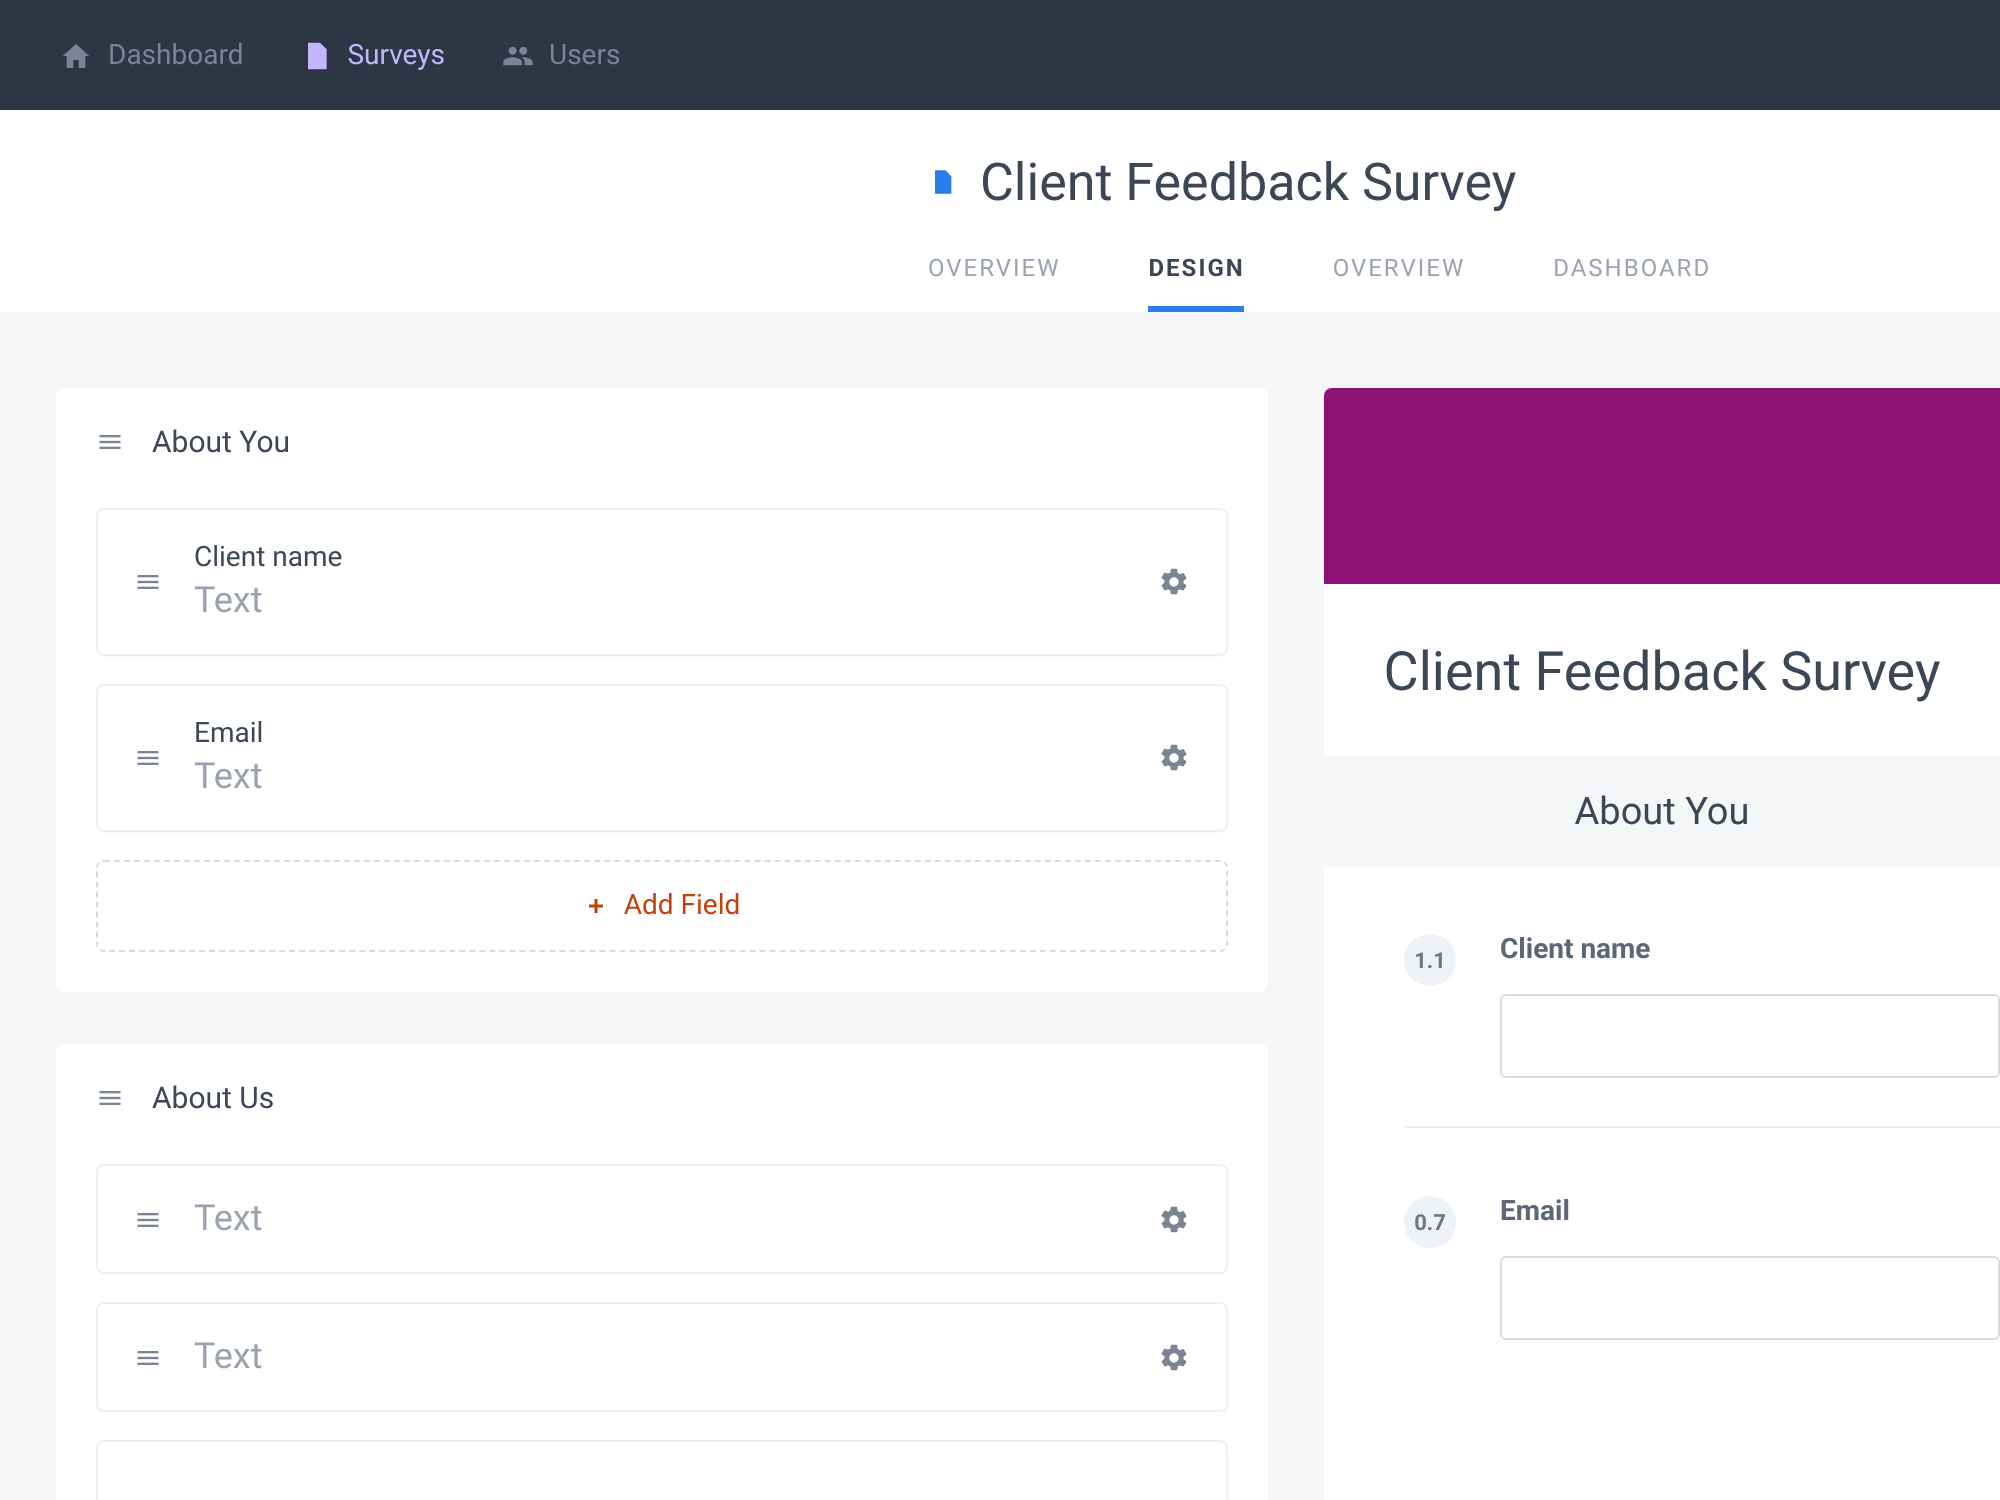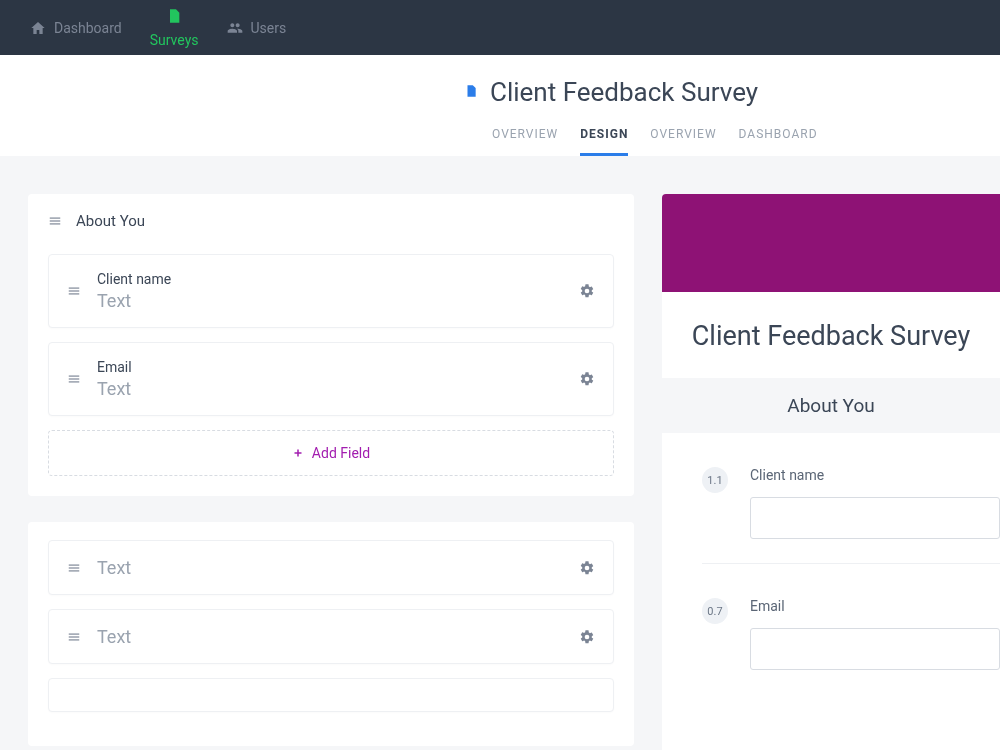--- a/index.html
+++ b/index.html
@@ -21,21 +21,21 @@
     gap: 28px;
   }
   .topnav-item {
     display: flex;
     align-items: center;
     gap: 8px;
     color: #7b8494;
     font-size: 14px;
     cursor: pointer;
   }
-  .topnav-item.active { color: #22c55e; flex-direction: column; }
+  .topnav-item.active { color: #c4b5fd; }
   .topnav-icon { width: 16px; height: 16px; display: inline-flex; }
   
   .header-section {
     background: #ffffff;
     padding: 22px 0 0 0;
   }
   .survey-title-row {
     display: flex;
     align-items: center;
     justify-content: center;
@@ -48,23 +48,22 @@
     width: 14px; height: 18px;
     color: #2b7de9;
   }
   .survey-title {
     font-size: 26px;
     font-weight: 400;
     color: #3b4656;
   }
   .tabs-row {
     display: flex;
-    gap: 22px;
+    gap: 44px;
     padding-left: 464px;
-    margin-left: 28px;
   }
   .tab {
     font-size: 12px;
     letter-spacing: 1px;
     color: #9aa3af;
     padding-bottom: 12px;
     cursor: pointer;
   }
   .tab.active {
     color: #3b4656;
@@ -126,21 +125,21 @@
     color: #7b8494;
     width: 16px; height: 16px;
     cursor: pointer;
     display: inline-flex;
   }
   .add-field {
     border: 1px dashed #d8dce2;
     border-radius: 4px;
     text-align: center;
     padding: 14px 0;
-    color: #a21caf;
+    color: #c2410c;
     font-size: 14px;
     cursor: pointer;
     display: flex;
     align-items: center;
     justify-content: center;
     gap: 8px;
   }
   .plus-icon { width: 12px; height: 12px; display: inline-flex; }
   
   .right-col {
@@ -164,20 +163,21 @@
   .preview-section-title {
     background: #f5f6f8;
     text-align: center;
     font-size: 19px;
     color: #3b4656;
     padding: 16px 0;
     white-space: nowrap;
   }
   .preview-question {
     padding: 34px 0 24px 40px;
+    font-weight: bold;
   }
   .q-row {
     display: flex;
     align-items: flex-start;
     gap: 22px;
   }
   .q-num {
     background: #eef1f5;
     color: #6b7686;
     font-size: 11px;
@@ -310,20 +310,30 @@
           <svg viewBox="0 0 24 24" fill="none" stroke="currentColor" stroke-width="3">
               <line x1="12" y1="5" x2="12" y2="19"></line>
               <line x1="5" y1="12" x2="19" y2="12"></line>
             </svg>
         </span>
         <span>Add Field</span>
       </div>
     </div>
 
     <div class="section-card">
+      <div class="section-header">
+        <span class="drag-handle">
+          <svg viewBox="0 0 24 24" fill="none" stroke="currentColor" stroke-width="2">
+              <line x1="3" y1="7" x2="21" y2="7"></line>
+              <line x1="3" y1="12" x2="21" y2="12"></line>
+              <line x1="3" y1="17" x2="21" y2="17"></line>
+            </svg>
+        </span>
+        <span class="section-title">About Us</span>
+      </div>
 
       <div class="field-row">
         <span class="drag-handle">
           <svg viewBox="0 0 24 24" fill="none" stroke="currentColor" stroke-width="2">
               <line x1="3" y1="7" x2="21" y2="7"></line>
               <line x1="3" y1="12" x2="21" y2="12"></line>
               <line x1="3" y1="17" x2="21" y2="17"></line>
             </svg>
         </span>
         <div class="field-info">

